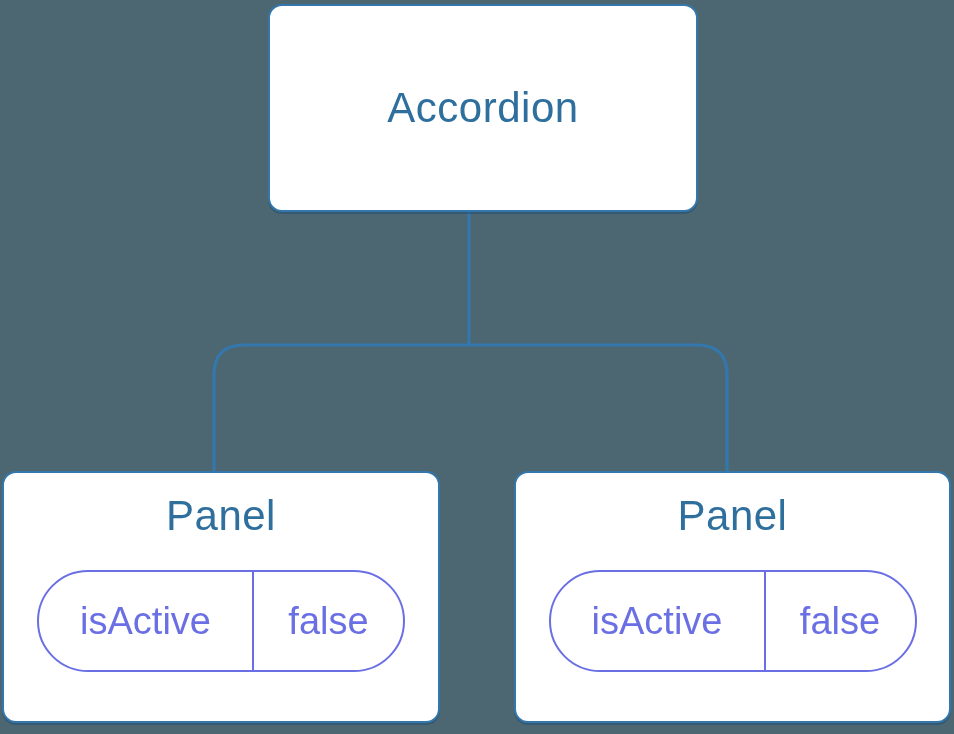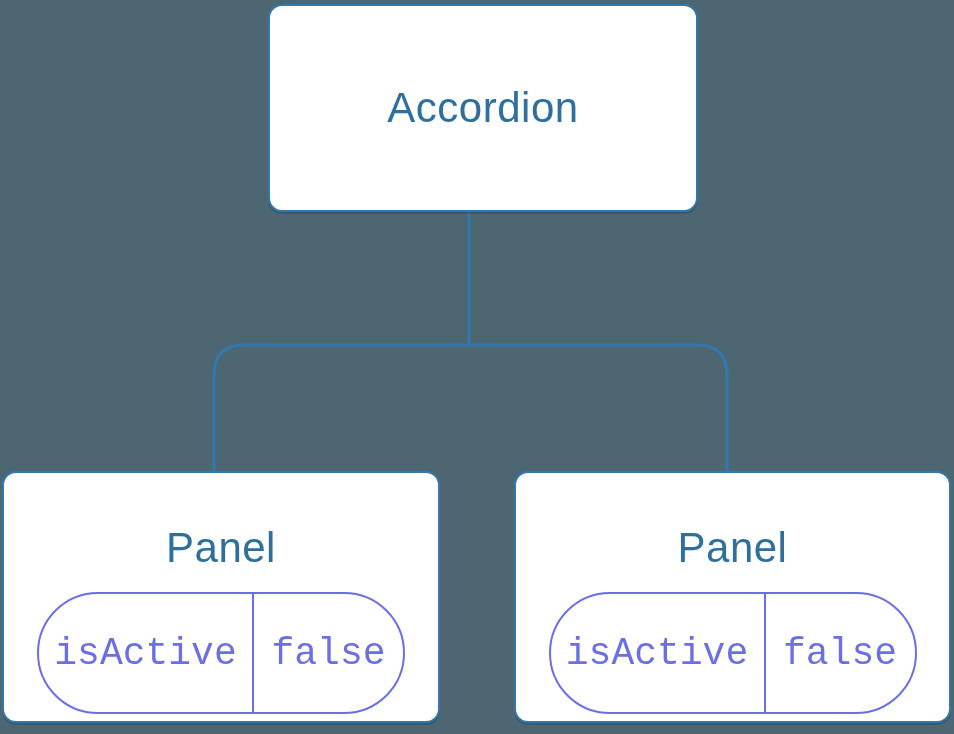--- a/index.html
+++ b/index.html
@@ -50,37 +50,36 @@
     fill: none;
     stroke: var(--connector);
     stroke-width: 3.2px;
   }
   .panel-node {
     top: 471px;
     width: 438px; height: 252px;
     display: flex;
     flex-direction: column;
     align-items: center;
-    padding-top: 52px;
+    padding-top: 20px;
   }
   .panel-node.left  { left: 2px; }
   .panel-node.right { left: 514px; width: 437px; }
   .panel-node .node-label {
     line-height: 46px;
   }
   .state-pill {
-    margin-top: 21px;
+    margin-top: 31px;
     width: 368px;
-    height: 122px;
+    height: 102px;
     border: 2.4px solid var(--pill);
     border-radius: 999px;
     display: flex;
     overflow: hidden;
     background: var(--node-bg);
-    font-family: Liberation Mono, monospace;
   }
   .pill-cell {
     display: flex;
     align-items: center;
     justify-content: center;
     color: var(--pill);
     font-size: 38px;
     font-weight: 400;
   }
   .pill-cell.name { width: 213px; }

